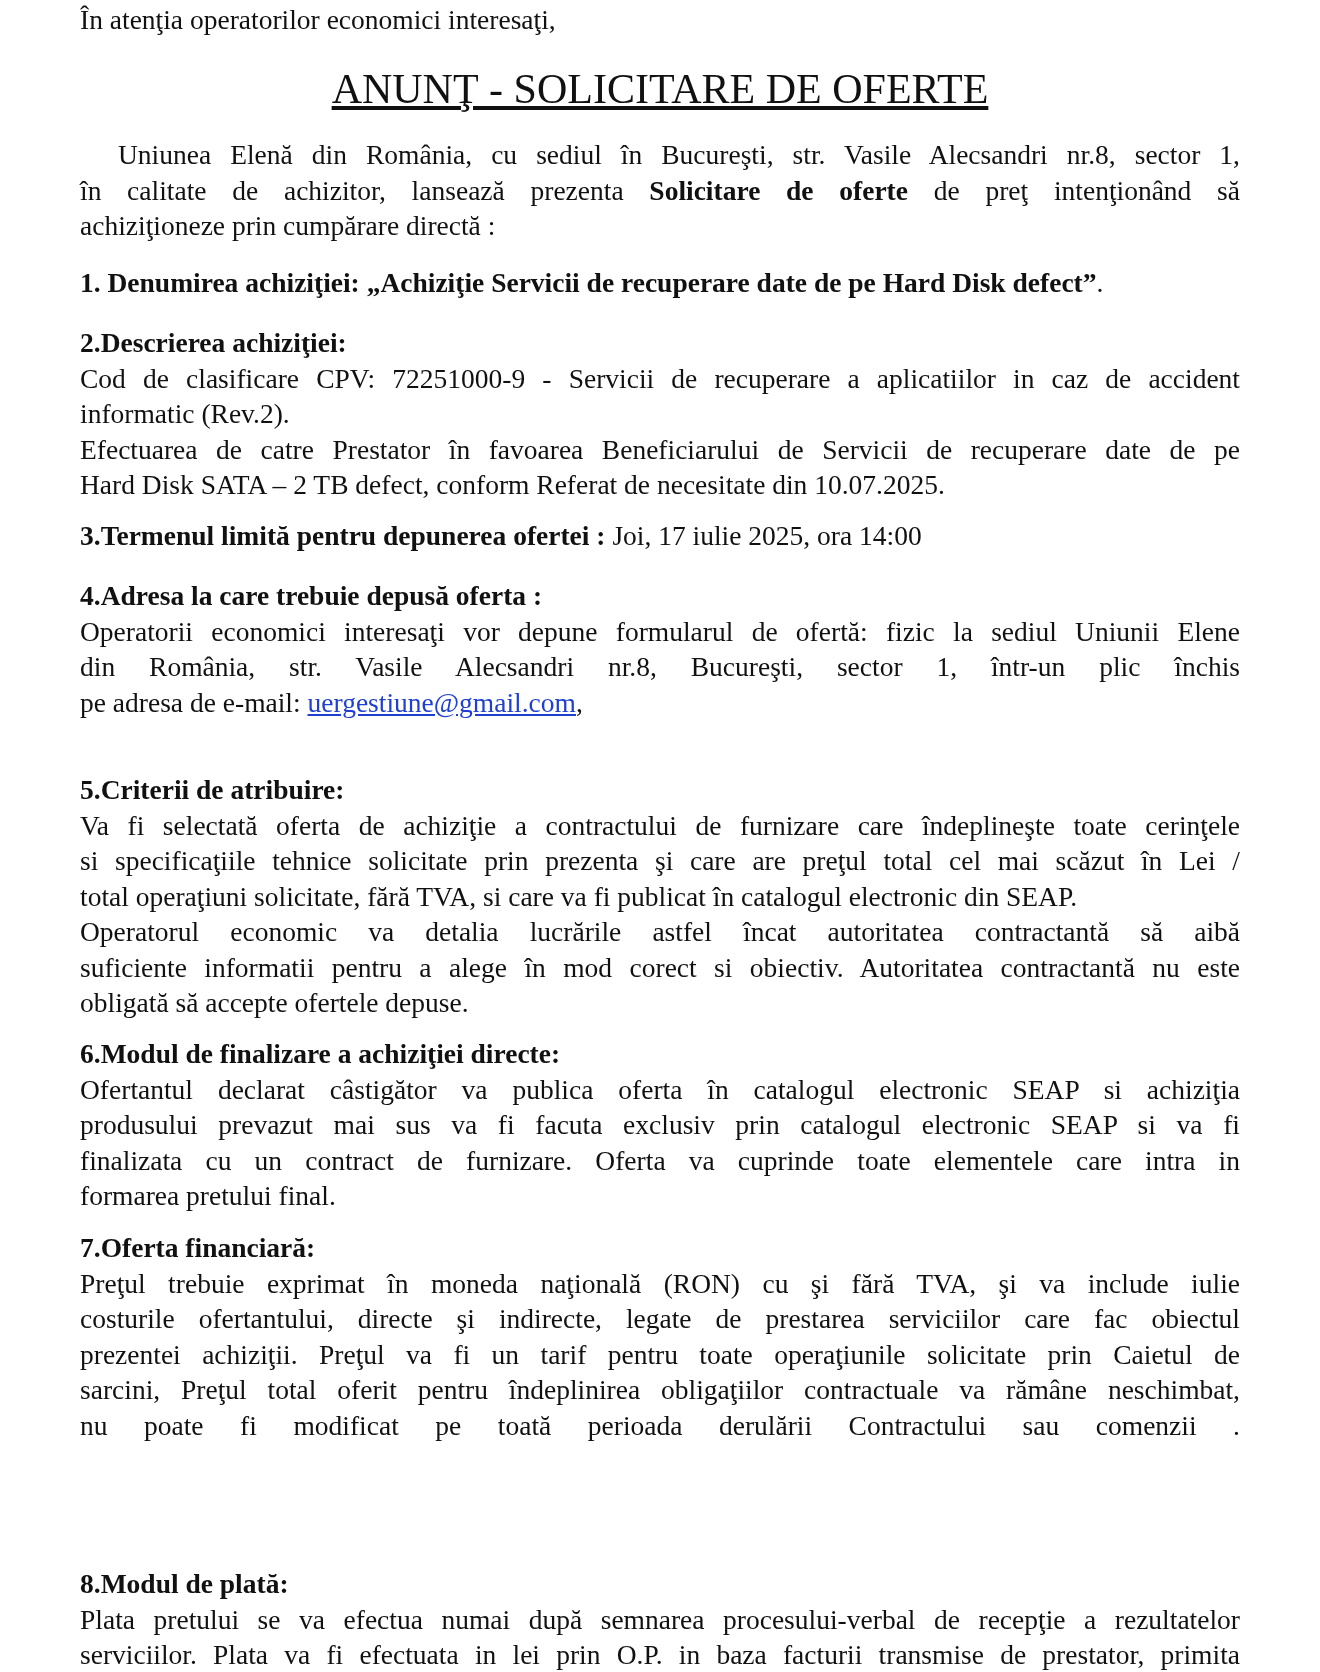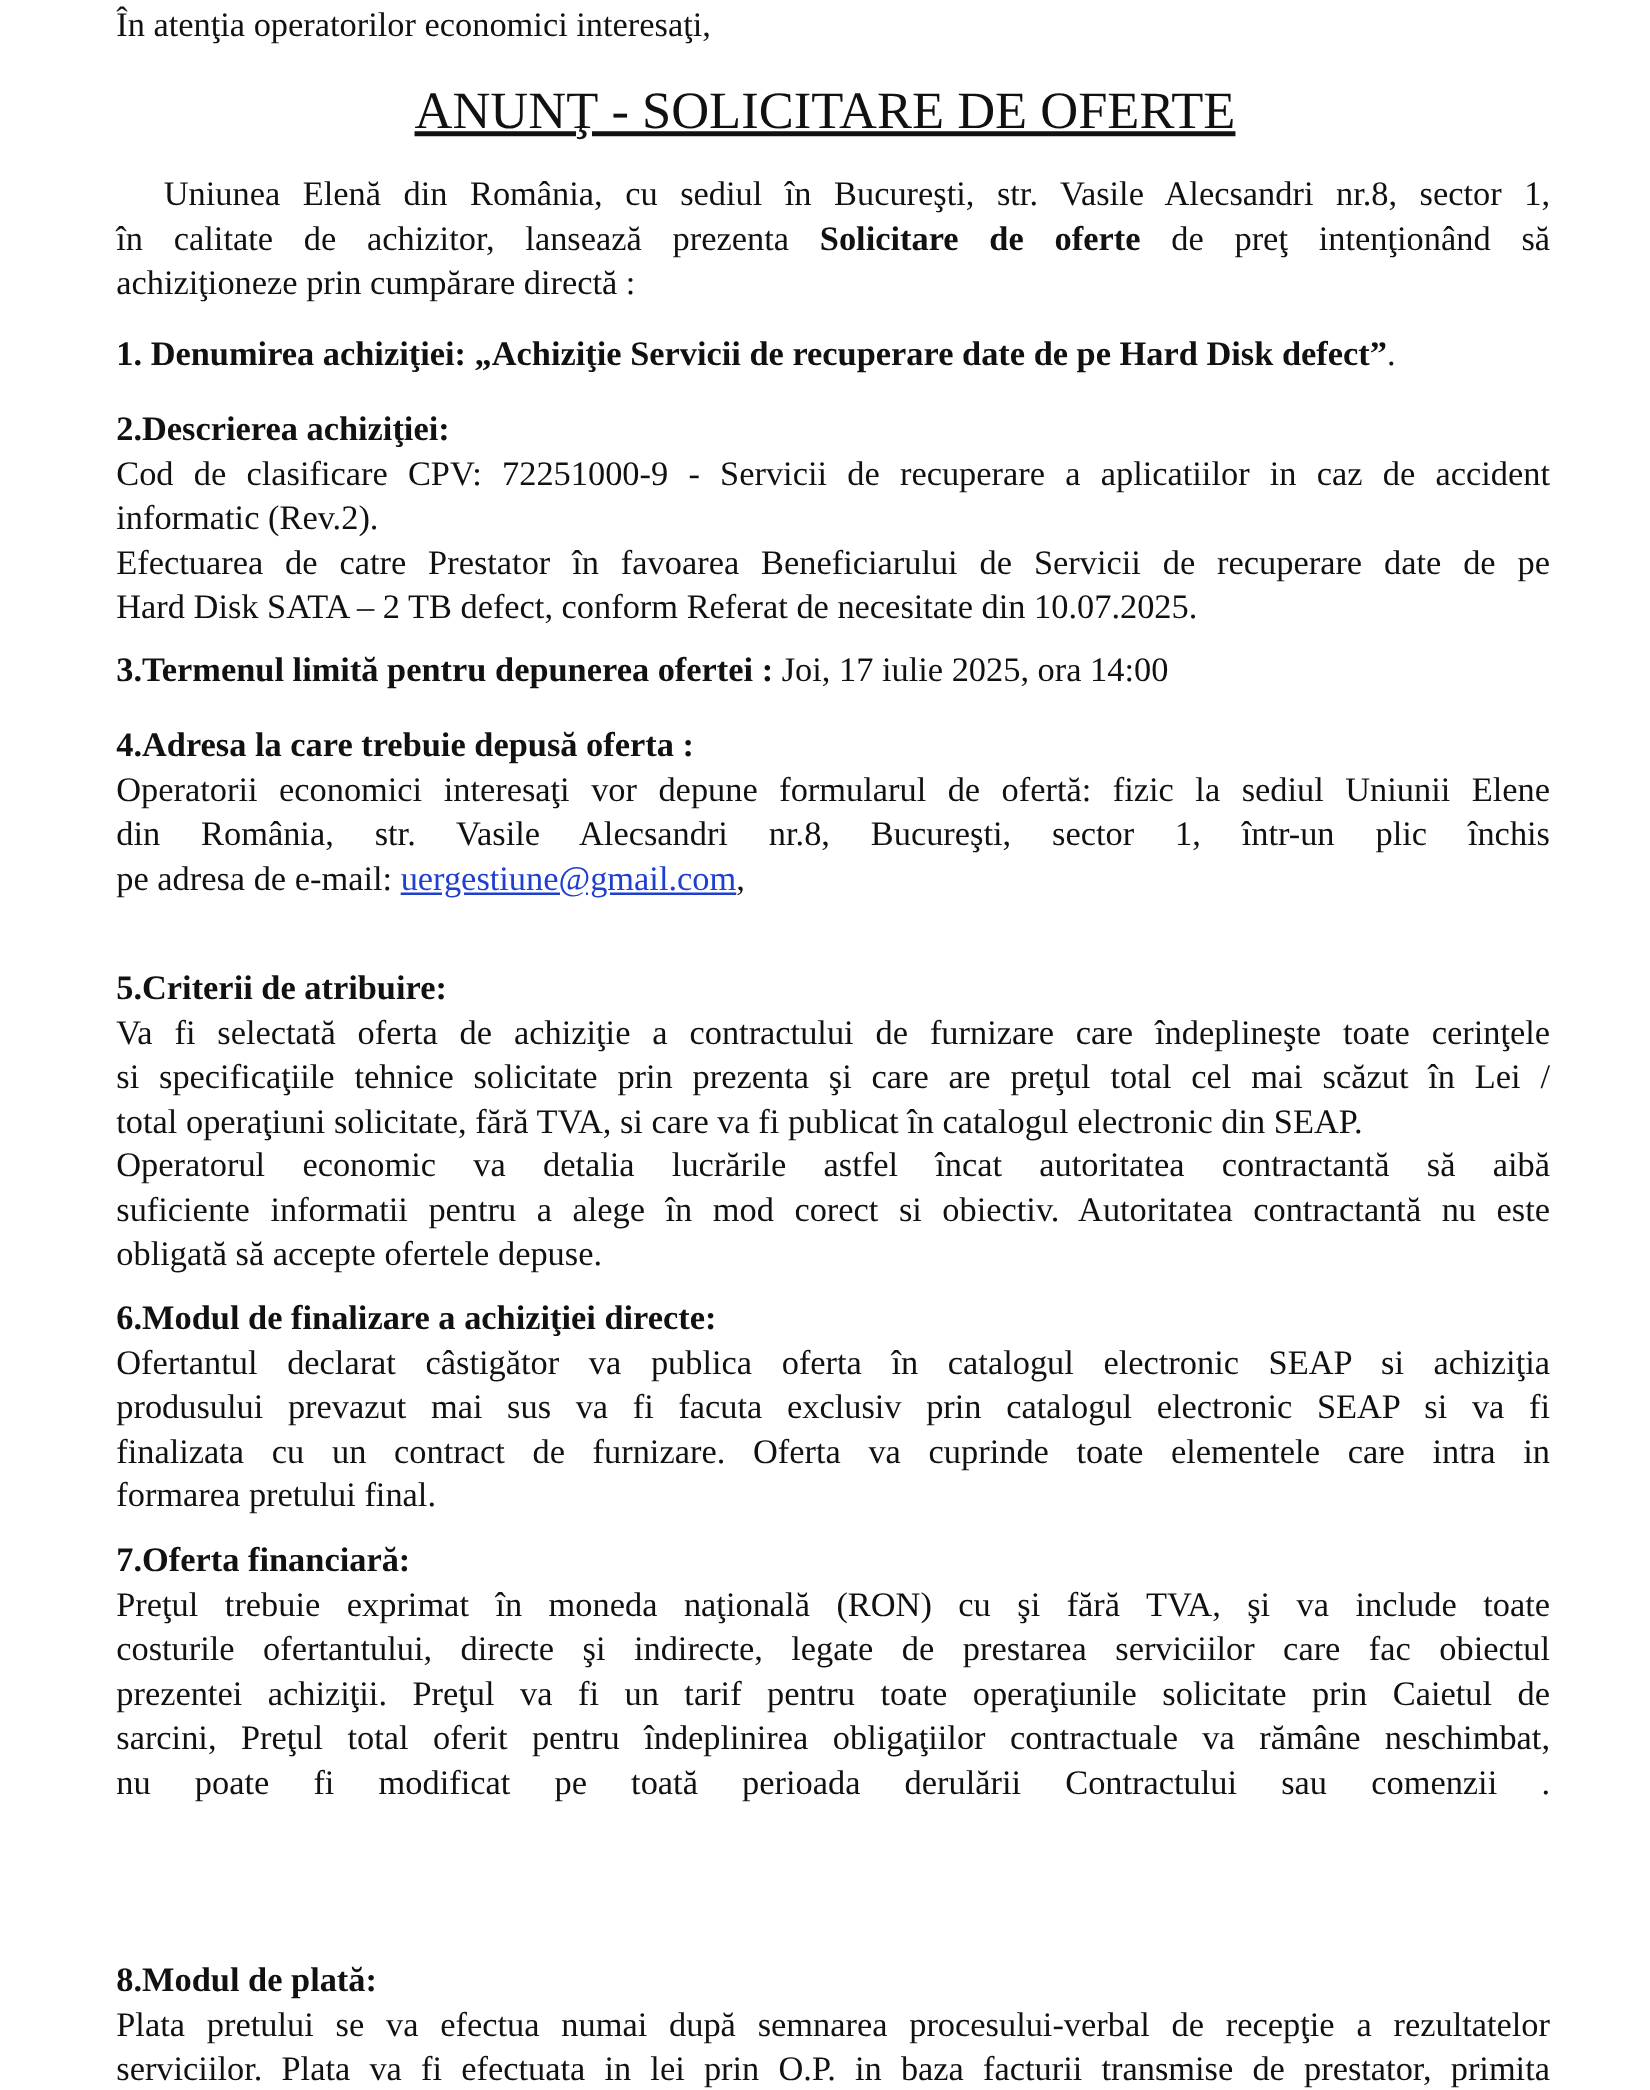--- a/index.html
+++ b/index.html
@@ -1,21 +1,21 @@
 <!DOCTYPE html>
 <html><head>
 <meta charset="utf-8">
 <style>
   html, body { margin: 0; padding: 0; background: #ffffff; }
   body {
     width: 1320px; height: 1672px; overflow: hidden; position: relative;
     font-family: "Liberation Serif", serif; color: #111;
   }
   .page { position: absolute; left: 80px; top: 0; width: 1160px; }
-  .line { font-size: 27.5px; line-height: 35.5px; white-space: nowrap; margin-left: 13px; }
+  .line { font-size: 27.5px; line-height: 35.5px; white-space: nowrap; }
   .just { text-align: justify; text-align-last: justify; white-space: normal; }
   .greet { position: absolute; top: 2px; left: 0; }
   .title { position: absolute; top: 64px; left: 0; width: 1160px; text-align: center; font-size: 42px; line-height: 50px; text-decoration: underline; }
   .block { position: absolute; left: 0; width: 1160px; }
   .b { font-weight: bold; }
   .indent { text-indent: 38px; }
   a.link { color: #1f3fd0; text-decoration: underline; }
 </style>
 </head>
 <body>
@@ -75,21 +75,21 @@
   <div class="block" style="top:1036px">
     <div class="line b">6.Modul de finalizare a achiziţiei directe:</div>
     <div class="line just">Ofertantul declarat câstigător va publica oferta în catalogul electronic SEAP si achiziţia</div>
     <div class="line just">produsului prevazut mai sus va fi facuta exclusiv prin catalogul electronic SEAP si va fi</div>
     <div class="line just">finalizata cu un contract de furnizare. Oferta va cuprinde toate elementele care intra in</div>
     <div class="line">formarea pretului final.</div>
   </div>
 
   <div class="block" style="top:1230px">
     <div class="line b">7.Oferta financiară:</div>
-    <div class="line just">Preţul trebuie exprimat în moneda naţională (RON)  cu şi fără TVA, şi va include toate</div>
+    <div class="line just">Preţul trebuie exprimat în moneda naţională (RON)  cu şi fără TVA, şi va include iulie</div>
     <div class="line just">costurile ofertantului, directe şi indirecte, legate de prestarea serviciilor care fac obiectul</div>
     <div class="line just">prezentei achiziţii. Preţul va fi un tarif pentru toate operaţiunile solicitate prin Caietul de</div>
     <div class="line just">sarcini, Preţul total oferit pentru îndeplinirea obligaţiilor contractuale va rămâne neschimbat,</div>
     <div class="line just">nu poate fi modificat pe toată perioada derulării Contractului sau comenzii .</div>
   </div>
 
   <div class="block" style="top:1566px">
     <div class="line b">8.Modul de plată:</div>
     <div class="line just">Plata pretului se va efectua numai după semnarea procesului-verbal de recepţie a rezultatelor</div>
     <div class="line just">serviciilor. Plata va fi efectuata in lei prin O.P. in baza facturii transmise de prestator, primita</div>

